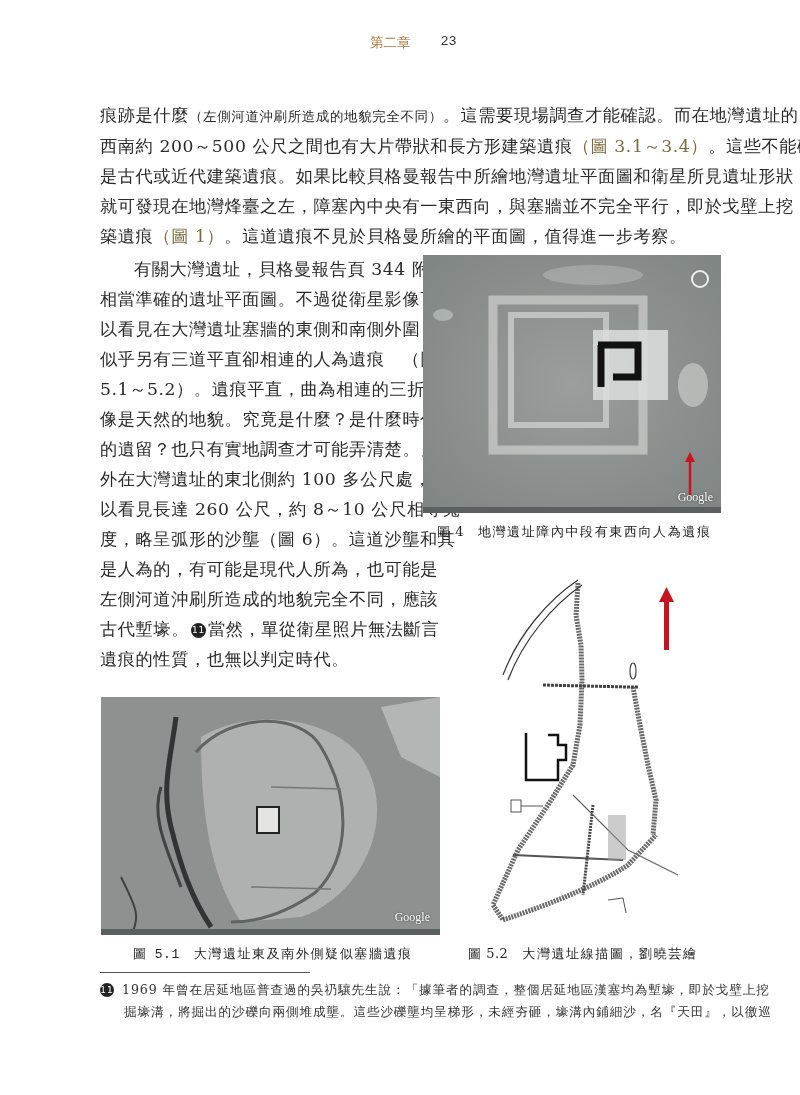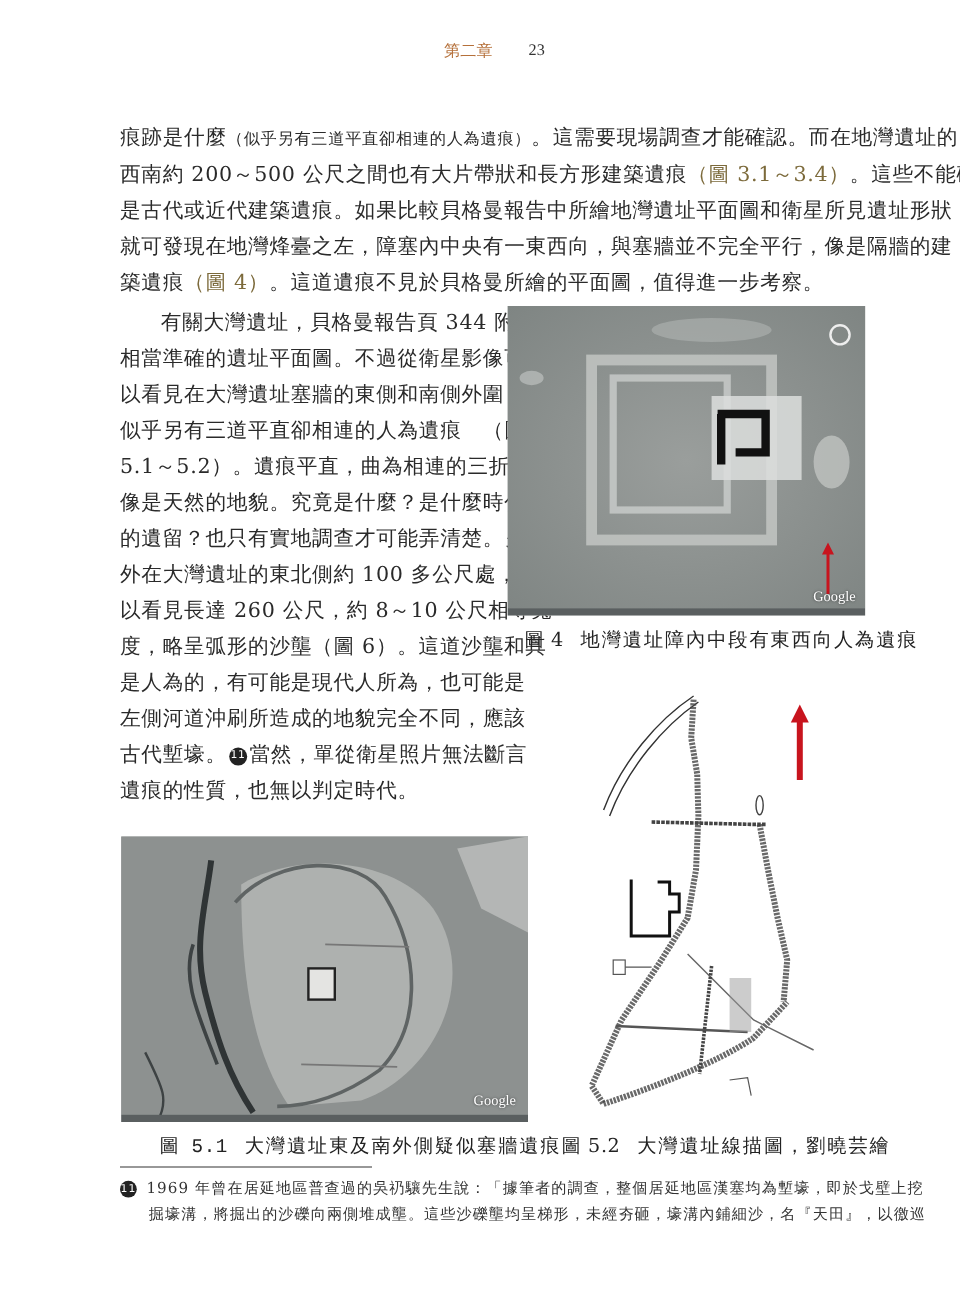--- a/index.html
+++ b/index.html
@@ -2,39 +2,39 @@
 <html><head>
 <meta charset="utf-8">
 <style>
   html, body { margin: 0; padding: 0; background: #ffffff; }
   body { width: 800px; height: 1095px; position: relative; overflow: hidden;
          font-family: "DejaVu Serif", "Liberation Serif", serif; color: #2a2a2a; }
   .header { position: absolute; top: 34px; left: 370px; width: 380px; height: 22px;
             font-size: 13.5px; display: flex; align-items: flex-start; white-space: nowrap; }
   .header .chapter { color: #b5703a; margin-right: 12px; }
   .header .title { color: #333; flex: 1; letter-spacing: 0.2px; }
-  .header .pageno { color: #333; margin-left: 18px; font-family: Liberation Serif, serif; }
+  .header .pageno { color: #333; margin-left: 18px; font-family: Liberation Mono, monospace; }
 
   .para { position: absolute; font-size: 17.2px; line-height: 30px; letter-spacing: 0.6px; }
   .para .line { display: block; white-space: nowrap; }
   .ref { color: #7c6a3b; }
   .small { font-size: 13.5px; }
 
   .p1 { top: 100px; left: 100px; width: 630px; }
   .p2 { top: 254px; left: 100px; width: 315px; }
   .p2 .line:first-child { padding-left: 34px; }
 
   .fig { position: absolute; overflow: hidden; }
   .fig4 { top: 255px; left: 423px; width: 298px; height: 258px;
           background: #8f9492; }
   .fig51 { top: 697px; left: 101px; width: 339px; height: 238px;
            background: #8c908f; }
   .fig52 { top: 565px; left: 478px; width: 228px; height: 372px; background: #fff; }
 
-  .caption { position: absolute; font-size: 16px; letter-spacing: 1.6px; white-space: nowrap; color: #222; }
+  .caption { position: absolute; font-size: 13px; letter-spacing: 1.6px; white-space: nowrap; color: #222; }
   .cap4 { top: 523px; left: 437px; }
   .cap51 { top: 945px; left: 133px; font-family: Liberation Mono, monospace; }
   .cap52 { top: 945px; left: 468px; text-align: center; }
   .caption .fignum { margin-right: 14px; letter-spacing: 0.5px; }
 
   .fn-rule { position: absolute; top: 972px; left: 100px; width: 210px; height: 1px; background: #555; }
   .footnote { position: absolute; top: 979px; left: 100px; width: 630px; font-size: 12.6px;
               line-height: 22px; letter-spacing: 0.9px; color: #333; }
   .footnote .line { display: block; white-space: nowrap; }
   .footnote .line.indent { padding-left: 24px; }
@@ -50,29 +50,29 @@
 </head>
 <body>
 
 <div class="header">
   <span class="chapter">第二章</span>
   <span class="pageno">23</span>
 </div>
 
 <div class="para p1">
   <span class="line">
-    <span>痕跡是什麼</span><span class="small">（似乎另有三道平直卻相連的人為遺痕）</span><span>。這需要現場調查才能確認。而在地灣遺址的</span>
+    <span>痕跡是什麼</span><span class="small">（左側河道沖刷所造成的地貌完全不同）</span><span>。這需要現場調查才能確認。而在地灣遺址的</span>
   </span>
   <span class="line">
     <span>西南約 200～500 公尺之間也有大片帶狀和長方形建築遺痕</span><span class="ref">（圖 3.1～3.4）</span><span>。這些不能確定</span>
   </span>
   <span class="line">是古代或近代建築遺痕。如果比較貝格曼報告中所繪地灣遺址平面圖和衛星所見遺址形狀，</span>
-  <span class="line">就可發現在地灣烽臺之左，障塞內中央有一東西向，與塞牆並不完全平行，像是隔牆的建</span>
+  <span class="line">就可發現在地灣烽臺之左，障塞內中央有一東西向，與塞牆並不完全平行，即於戈壁上挖</span>
   <span class="line">
-    <span>築遺痕</span><span class="ref">（圖 4）</span><span>。這道遺痕不見於貝格曼所繪的平面圖，值得進一步考察。</span>
+    <span>築遺痕</span><span class="ref">（圖 1）</span><span>。這道遺痕不見於貝格曼所繪的平面圖，值得進一步考察。</span>
   </span>
 </div>
 
 <div class="para p2">
   <span class="line">有關大灣遺址，貝格曼報告頁 344 附有</span>
   <span class="line">相當準確的遺址平面圖。不過從衛星影像可</span>
   <span class="line">以看見在大灣遺址塞牆的東側和南側外圍，</span>
   <span class="line">似乎另有三道平直卻相連的人為遺痕　（圖</span>
   <span class="line">5.1～5.2）。遺痕平直，曲為相連的三折，不</span>
   <span class="line">像是天然的地貌。究竟是什麼？是什麼時代</span>

